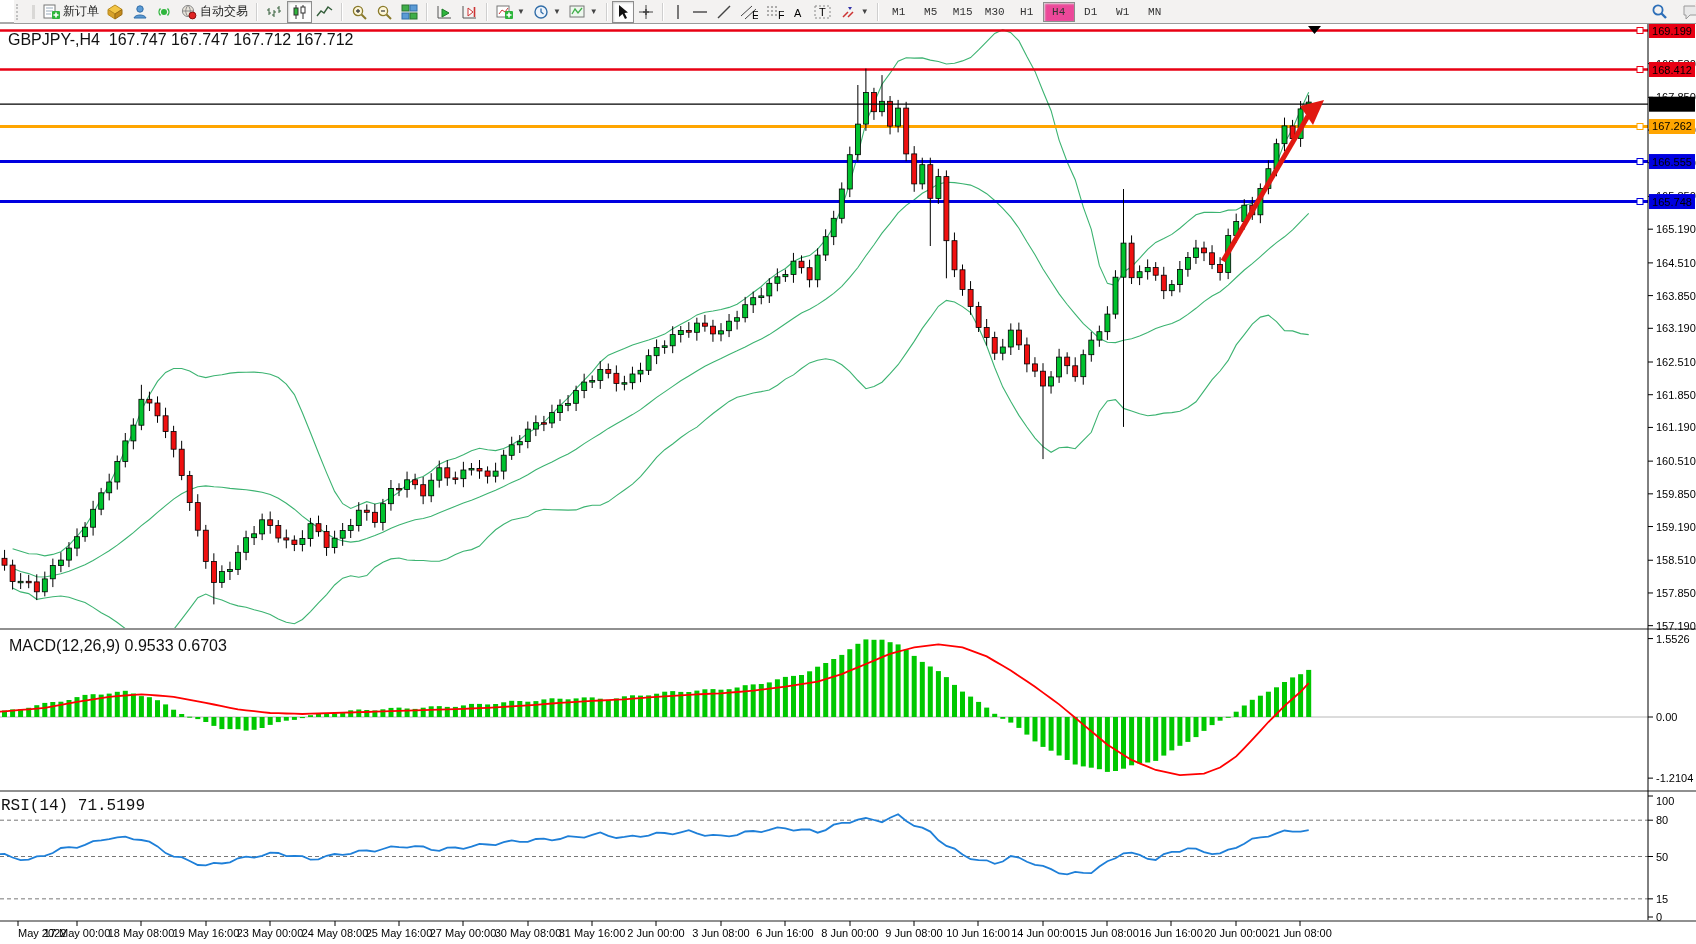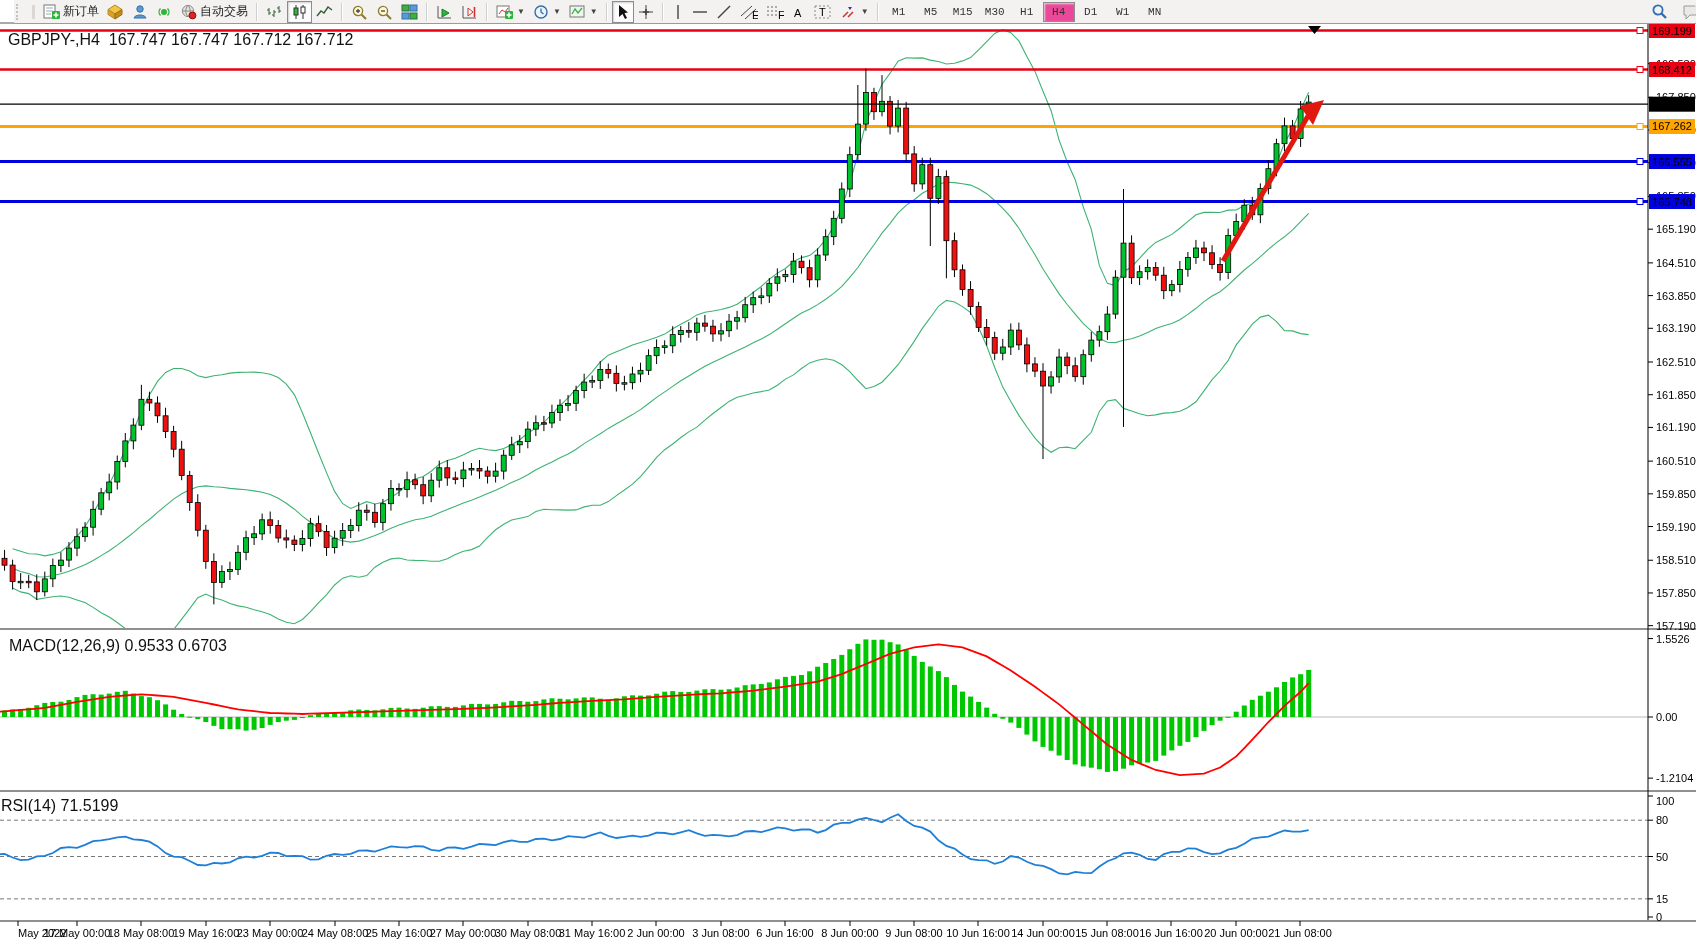--- a/index.html
+++ b/index.html
@@ -697,21 +697,21 @@
         <text x="1171" y="937" text-anchor="middle">16 Jun 16:00</text>
         <line x1="1236" y1="921" x2="1236" y2="926" stroke="#000"></line>
         <text x="1236" y="937" text-anchor="middle">20 Jun 00:00</text>
         <line x1="1300" y1="921" x2="1300" y2="926" stroke="#000"></line>
         <text x="1300" y="937" text-anchor="middle">21 Jun 08:00</text>
       </g>
     </svg>
 
   <div class="ov-label" style="left:8px;top:31px;">GBPJPY-,H4  167.747 167.747 167.712 167.712</div>
   <div class="ov-label" style="left:9px;top:637px;">MACD(12,26,9) 0.9533 0.6703</div>
-  <div class="ov-label" style="left:1px;top:797px;">RSI(14) 71.5199</div>
+  <div class="ov-label" style="left:1px;top:797px;font-family:Liberation Mono, monospace;">RSI(14) 71.5199</div>
 
   <div class="toolbar" id="toolbar">
       <div class="tb-handle"></div>
       <div class="tb-btn">
         <span>
           <svg width="6" height="16">
             <rect x="3" y="1" width="3" height="14" fill="#d9d8d6"></rect>
           </svg>
         </span>
       </div>

